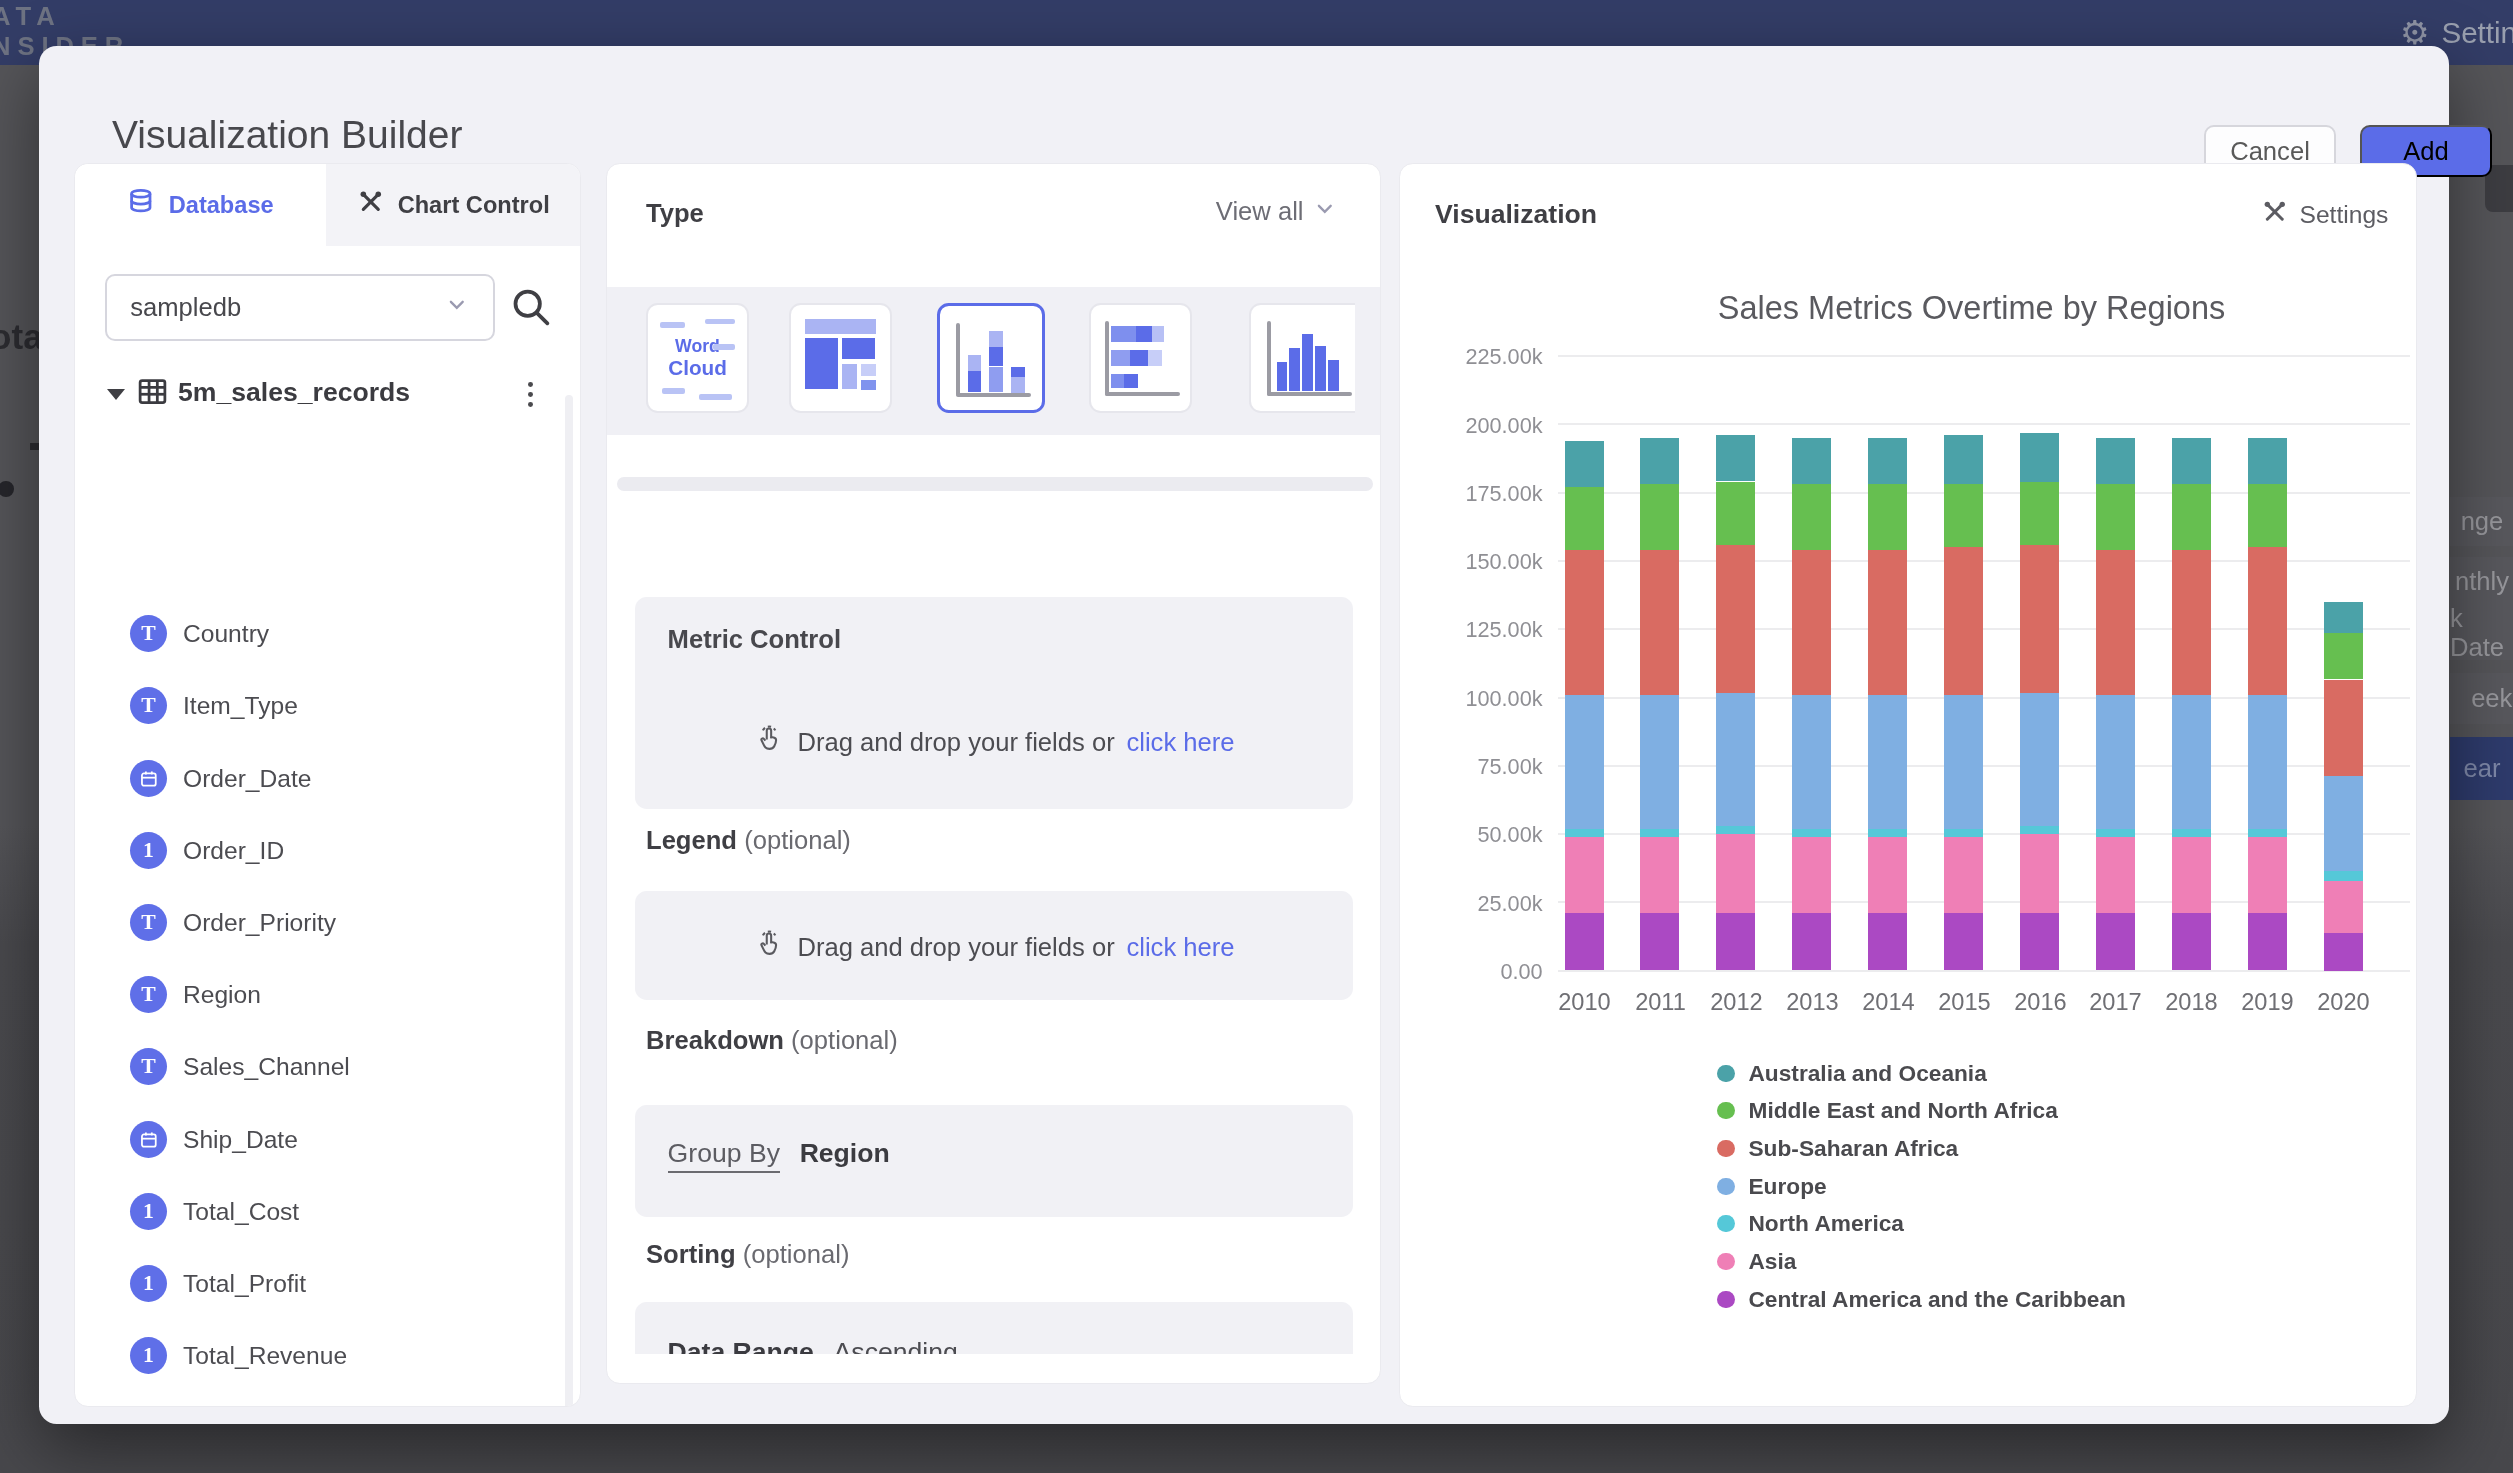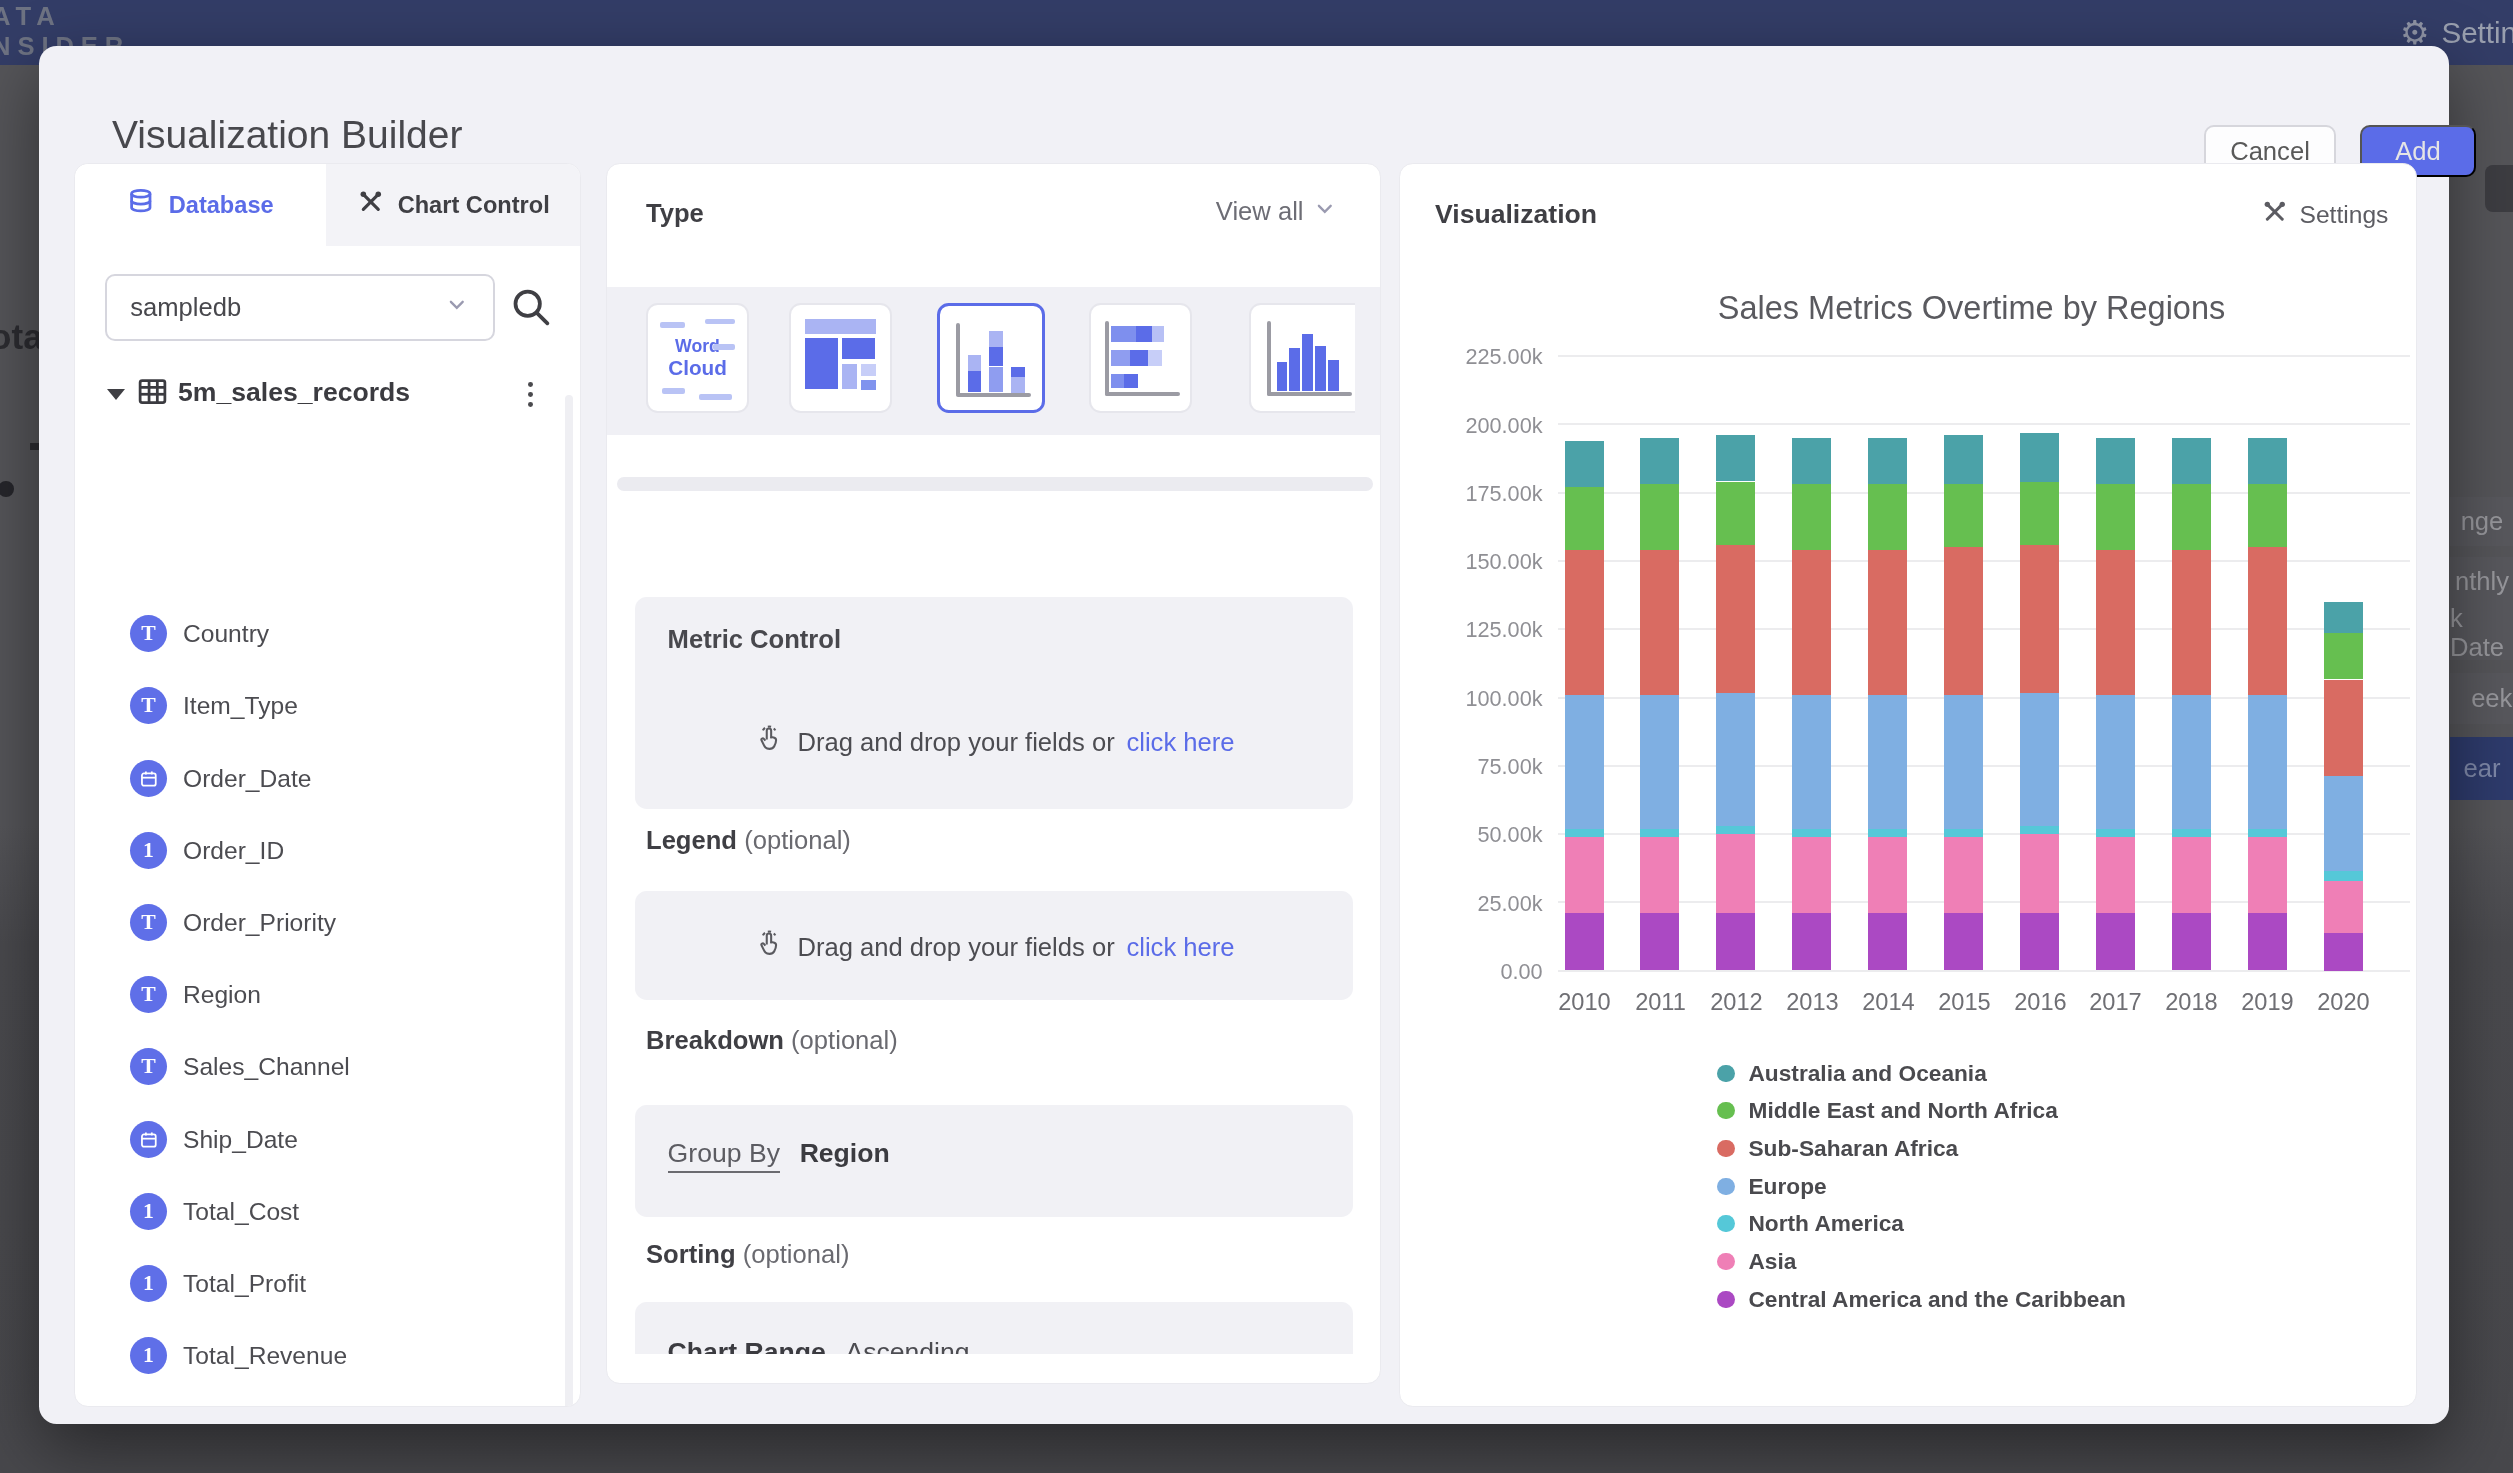--- a/index.html
+++ b/index.html
@@ -17,21 +17,21 @@
              background:#58585d; color:#97979c; font-size:25.6px; overflow:hidden; }
   .rt-pill.blue { background:#2e3b6c; color:#7e88a8; }
   .rt-darkbtn { position:absolute; left:2485px; top:165px; width:28.6px; height:47px; background:#3d3d42; border-radius:7.9px 0 0 7.9px; }
   
   .modal { position:absolute; left:39px; top:46px; width:2410px; height:1378px; background:#f1f1f6;
            border-radius:17.7px; box-shadow:0 23.6px 69px rgba(0,0,0,.45); }
   .modal-title { position:absolute; left:73px; top:67px; font-size:39px; font-weight:500; color:#48484d; }
   .btn { position:absolute; top:79px; height:52px; border-radius:9.9px; display:flex; align-items:center; justify-content:center;
          font-size:25.6px; cursor:pointer; }
   .btn-cancel { left:2165px; width:132px; background:#fdfdfe; border:2px solid #d6d6dc; color:#595959; }
-  .btn-add { left:2321px; width:116px; background:#5b6ce8; color:#e5e5e5;text-align:right; }
+  .btn-add { left:2321px; width:132px; background:#5b6ce8; color:#000000;text-align:right; }
   .card { position:absolute; background:#fff; border-radius:13.8px; border:1px solid #eaeaef; }
   
   #left-panel { left:74px; top:163px; width:507px; height:1244px; overflow:hidden; }
   .tab { position:absolute; top:0; height:82px; display:flex; align-items:center; justify-content:center; gap:13.8px;
          font-size:23.6px; font-weight:bold; cursor:pointer; }
   .tab-db { left:0; width:251px; background:#fff; color:#5b6ce8; border-radius:12.8px 0 0 0;justify-content:center; }
   .tab-cc { left:251px; width:256px; background:#f3f3f7; color:#3f3f44; border-radius:0 12.8px 0 0; }
   .select-box { position:absolute; left:29.6px; top:110px; width:390px; height:67px; background:#fff; border:2px solid #d6d6de;
                 border-radius:9.9px; display:flex; align-items:center; font-size:25.6px; color:#48484d; padding:0 23.6px; cursor:pointer; }
   .select-box .chev { margin-left:auto; }
@@ -357,21 +357,21 @@
           <span class="gb-label">Group By</span>
           <span class="gb-value">Region</span>
         </div>
       </div>
 
       <div class="sec-h" style="position:absolute; left:39px; top:1076px;">
         <span>Sorting</span> <span class="opt">(optional)</span>
       </div>
       <div class="graybox" style="top:1138px; height:79px;">
         <div class="gb-row" style="top:35px;">
-          <span class="gb-value">Chart Range</span>
+          <span class="gb-value">Data Range</span>
           <span style="color:#4c4c51;">Ascending</span>
         </div>
       </div>
     </div>
   </div>
 
   <div class="card" id="right-panel">
     <div class="viz-h">Visualization</div>
     <div class="settings">
       <span>

